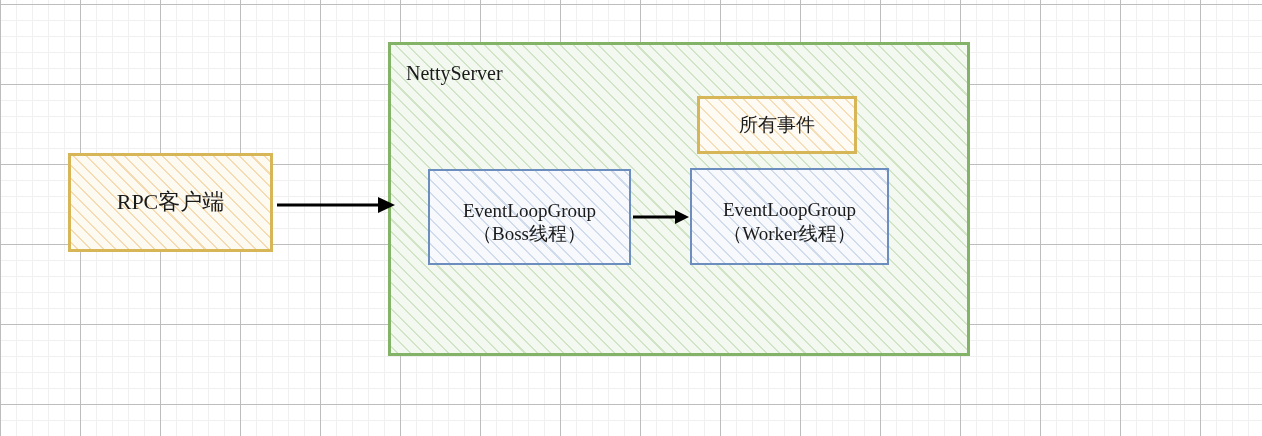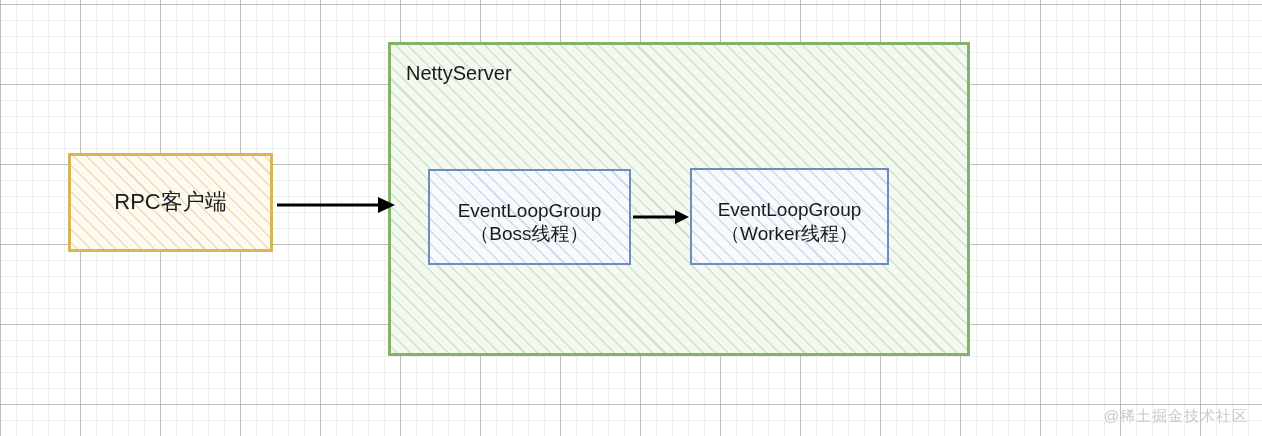--- a/index.html
+++ b/index.html
@@ -6,21 +6,21 @@
     margin: 0;
     padding: 0;
     background: #ffffff;
   }
   #canvas {
     position: relative;
     width: 1262px;
     height: 436px;
     background-color: #ffffff;
     overflow: hidden;
-    font-family: Liberation Sans, sans-serif;
+    font-family: Liberation Serif, serif;
   }
   
   .grid-minor {
     position: absolute;
     inset: 0;
     background-image:
       linear-gradient(to right, #f0f0f0 1px, transparent 1px),
       linear-gradient(to bottom, #f0f0f0 1px, transparent 1px);
     background-size: 16px 16px;
     background-position: 0px 4px;
@@ -191,20 +191,23 @@
   <div class="grid-major"></div>
 
   <div class="node" id="netty-server">
     <span class="label">NettyServer</span>
   </div>
 
   <div class="node" id="rpc-client">
     <span class="label">RPC客户端</span>
   </div>
 
+  <div class="node" id="all-events">
+    <span class="label">所有事件</span>
+  </div>
 
   <div class="node elg-box" id="elg-boss">
     <span class="label">EventLoopGroup
 （Boss线程）</span>
   </div>
 
   <div class="node elg-box" id="elg-worker">
     <span class="label">EventLoopGroup
 （Worker线程）</span>
   </div>
@@ -212,15 +215,14 @@
   <div class="arrow" id="arrow-client-to-server">
     <div class="shaft"></div>
     <div class="head"></div>
   </div>
 
   <div class="arrow" id="arrow-boss-to-worker">
     <div class="shaft"></div>
     <div class="head"></div>
   </div>
 
-  <div id="watermark">@稀土掘金技术社区</div>
 
 </div>
 
 </body></html>

